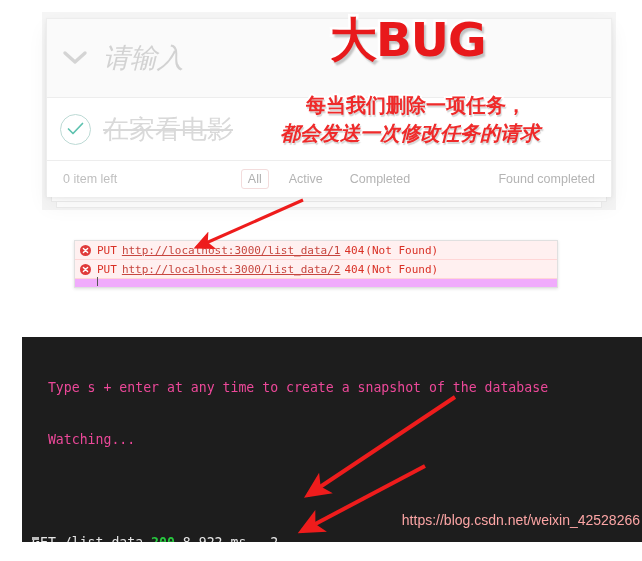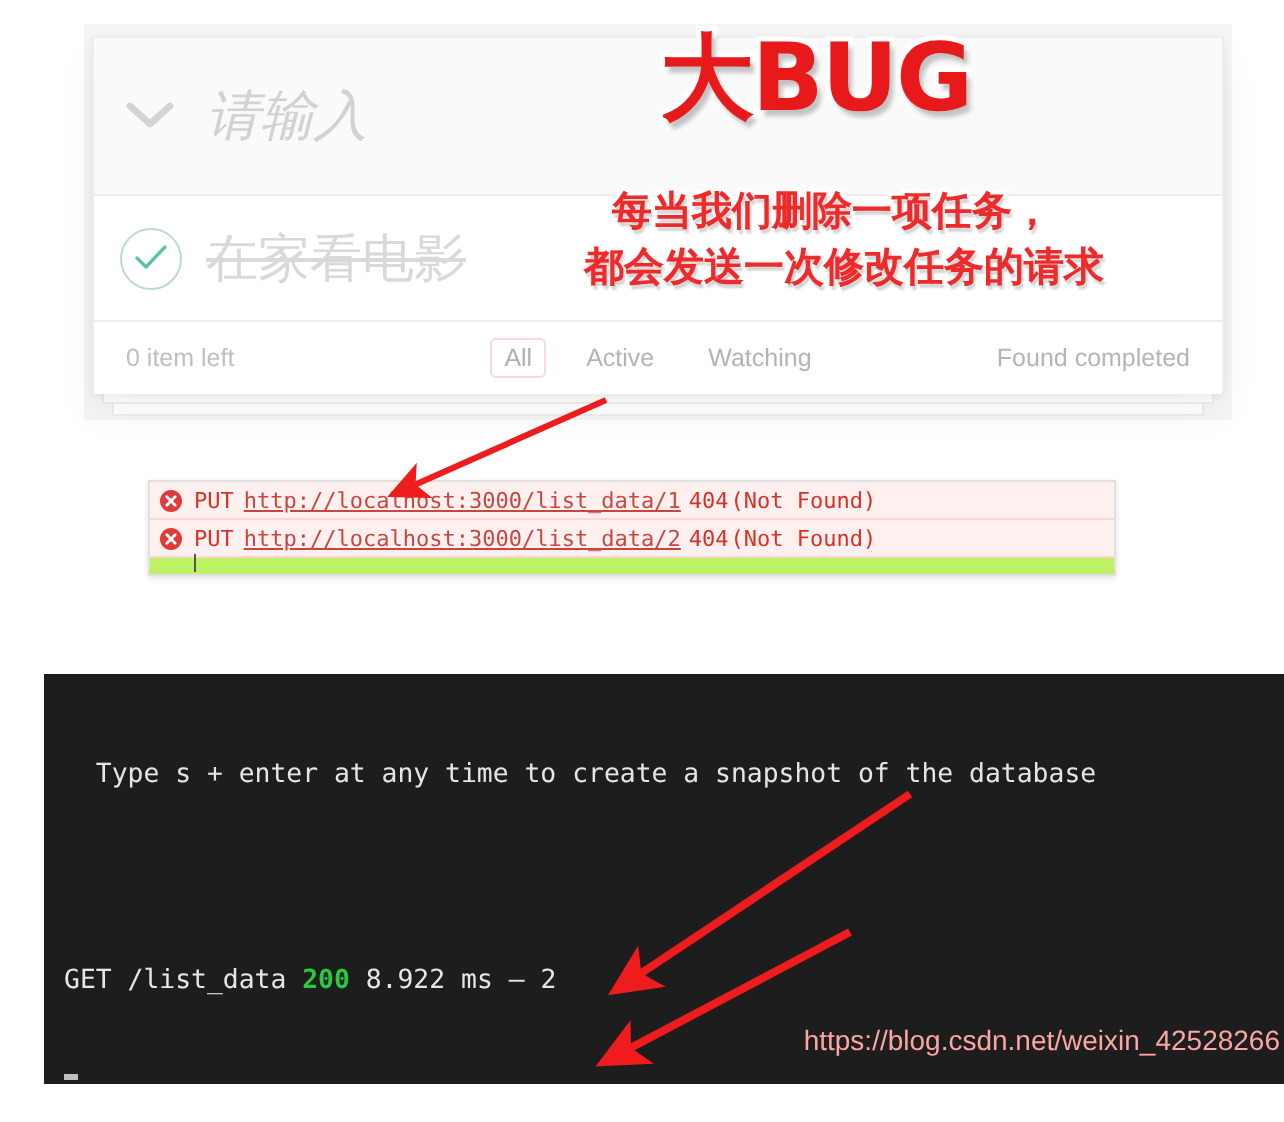--- a/index.html
+++ b/index.html
@@ -99,26 +99,26 @@
   }
   #annot-line1,#annot-line2{
     position:absolute;
     font-family:"DejaVu Sans","Liberation Sans",sans-serif;
     font-size:20px;font-weight:bold;color:#ef2a2a;
     -webkit-text-stroke:3.5px #ffffff;paint-order:stroke fill;
     text-shadow:1px 2px 1px rgba(150,150,150,0.4);
     white-space:nowrap;line-height:1.15;
   }
   #annot-line1{left:264px;top:82px;}
-  #annot-line2{left:250px;top:110px;}
+  #annot-line2{left:238px;top:110px;font-style:italic;}
 
   
   #console-panel{
     position:absolute;left:74px;top:240px;width:484px;height:48px;
-    background:#bef264;border:1px solid #e0e0e0;box-sizing:border-box;
+    background:#f0abfc;border:1px solid #e0e0e0;box-sizing:border-box;
     box-shadow:0 1px 3px rgba(0,0,0,0.12);
   }
   .console-row{
     height:19px;display:flex;align-items:center;
     background:#fff0f0;border-bottom:1px solid #ffd6d6;
     padding-left:5px;box-sizing:border-box;
     font-family:"DejaVu Sans Mono","Liberation Mono",monospace;
     font-size:11px;color:#e13b3b;white-space:nowrap;
   }
   .err-icon{
@@ -138,21 +138,21 @@
   
   #terminal{
     position:absolute;left:22px;top:337px;width:620px;height:205px;
     background:#1d1d1d;overflow:hidden;
   }
   #terminal-inner{
     position:absolute;left:10px;top:8px;right:0;
     font-family:"DejaVu Sans Mono","Liberation Mono",monospace;
     font-size:13.2px;line-height:17.2px;color:#e6e6e6;white-space:pre;
   }
-  .t-dim{color:#e5e5e5;}
+  .t-dim{color:#ec4899;}
   .t-spacer{height:17px;}
   .t-ok{color:#27c93f;font-weight:bold;}
   #watermark{
     position:absolute;right:2px;bottom:14px;
     font-family:"Liberation Sans","DejaVu Sans",sans-serif;
     font-size:14px;color:#fca5a5;white-space:nowrap;
   }
   #term-caret{
     position:absolute;left:10px;bottom:2px;width:7px;height:3px;background:#bdbdbd;
   }
@@ -189,21 +189,21 @@
       </div>
       <span id="todo-label">在家看电影</span>
     </div>
 
     <div id="todo-footer">
       <span id="items-left">0 item left</span>
 
       <div id="filters">
         <a href="#" class="filter-link selected">All</a>
         <a href="#" class="filter-link">Active</a>
-        <a href="#" class="filter-link">Watching</a>
+        <a href="#" class="filter-link">Completed</a>
       </div>
 
       <a href="#" id="clear-completed">Found completed</a>
     </div>
 
   </div>
 
   <div id="annot-title">大BUG</div>
   <div id="annot-line1">每当我们删除一项任务，</div>
   <div id="annot-line2">都会发送一次修改任务的请求</div>
@@ -234,20 +234,21 @@
     <span class="c-status">404</span>
     <span class="c-msg">(Not Found)</span>
   </div>
 
   <div id="console-caret"></div>
 </div>
 
 <div id="terminal">
   <div id="terminal-inner">
     <div class="t-dim">  Type s + enter at any time to create a snapshot of the database</div>
+    <div class="t-dim">  Watching...</div>
     <div class="t-spacer"></div>
     <div id="terminal-log"><div><span>GET /list_data </span><span class="t-ok">200</span><span> 8.922 ms – 2</span></div></div>
   </div>
   <div id="term-caret"></div>
   <div id="watermark">https://blog.csdn.net/weixin_42528266</div>
 </div>
 
 <svg id="arrows">
   <defs>
     <marker id="ah" markerWidth="7" markerHeight="7" refX="5.4" refY="3.5" orient="auto" markerUnits="strokeWidth">

